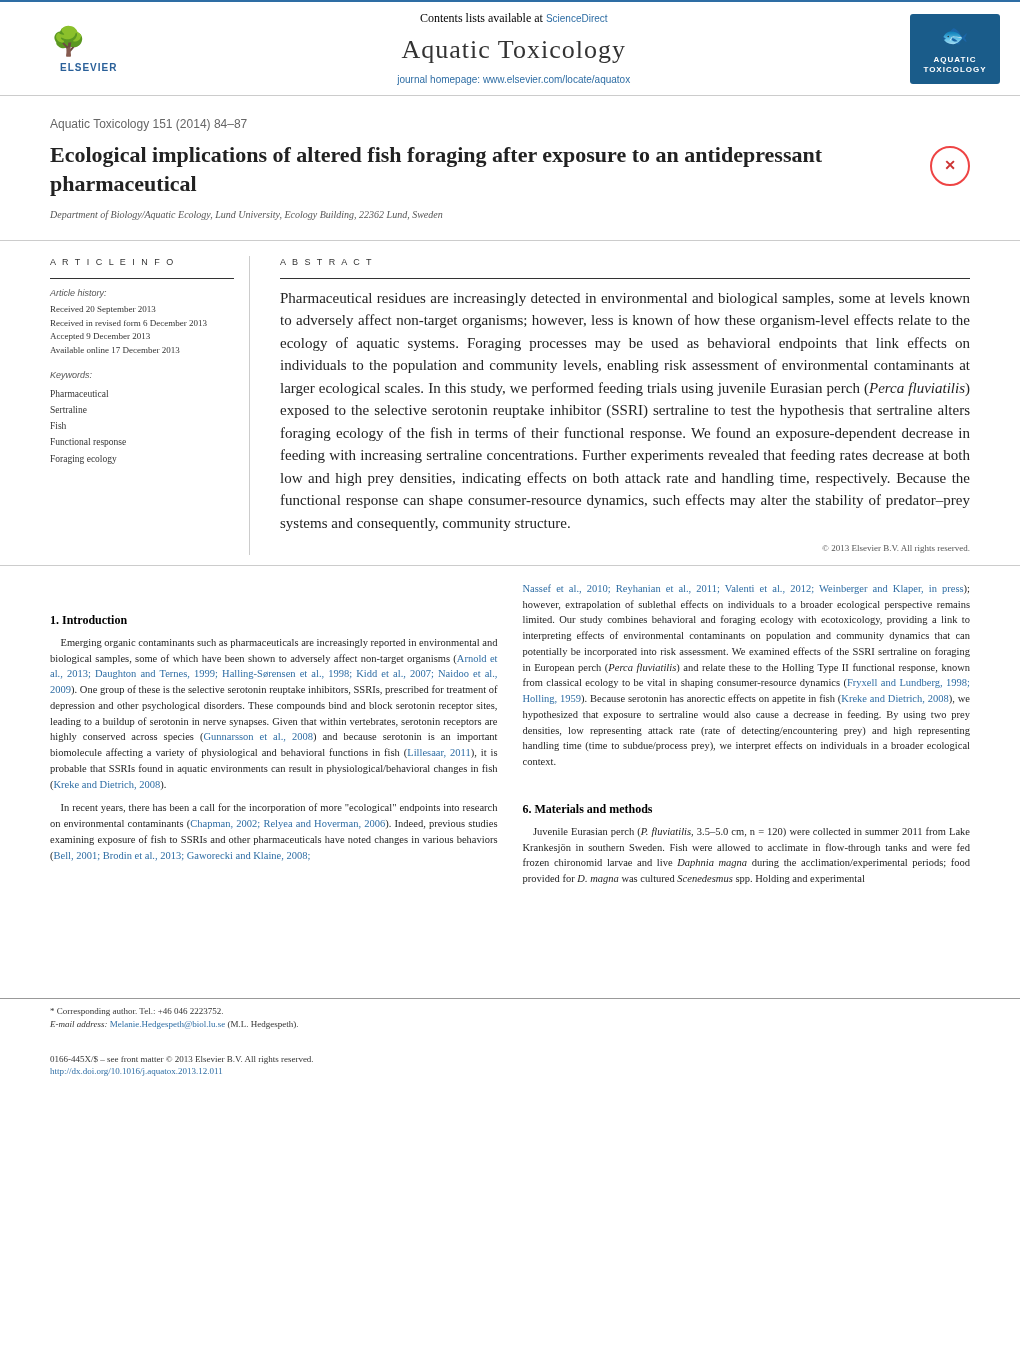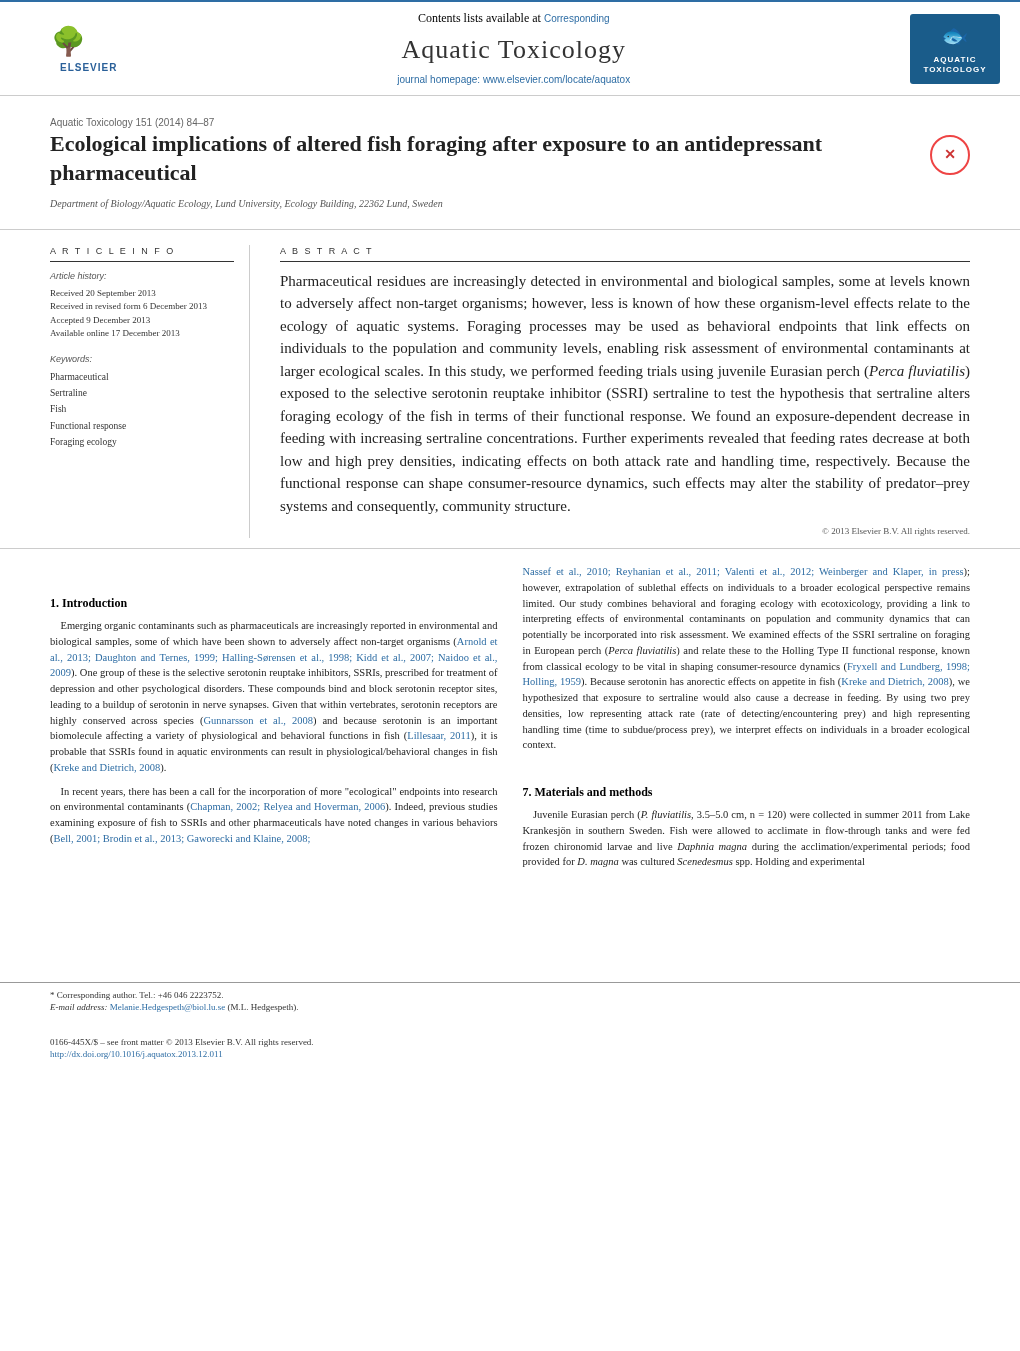--- a/index.html
+++ b/index.html
@@ -93,22 +93,23 @@
       color: #fff;
       margin-bottom: 3px;
     }
     
     .article-header {
       padding: 20px 50px 10px 50px;
       border-bottom: 1px solid #ccc;
     }
     .journal-ref {
       font-family: Arial, sans-serif;
-      font-size: 10px;
+      font-size: 12px;
       color: #666;
+      margin-bottom: 8px;
     }
     .article-title {
       font-size: 22px;
       font-weight: bold;
       color: #222;
       line-height: 1.3;
       margin-bottom: 10px;
       display: flex;
       align-items: flex-start;
       justify-content: space-between;
@@ -157,21 +158,21 @@
     }
     .col-right {
       flex: 1;
     }
     .section-label {
       font-family: Arial, sans-serif;
       font-size: 9px;
       letter-spacing: 2px;
       color: #333;
       border-bottom: 1px solid #333;
-      padding-bottom: 3px;
+      padding-bottom: 9px;
       margin-bottom: 8px;
       text-transform: uppercase;
     }
     .article-info-block { margin-bottom: 12px; }
     .info-sublabel {
       font-family: Arial, sans-serif;
       font-size: 9px;
       font-style: italic;
       color: #555;
       margin-bottom: 4px;
@@ -242,21 +243,21 @@
 <div class="page">
 
   <div class="journal-header">
     <div class="logo-left-wrap">
       <div class="elsevier-tree">🌳</div>
       <div class="elsevier-label">ELSEVIER</div>
     </div>
     <div class="journal-center">
       <div>
         <span>Contents lists available at</span>
-        <a class="sciencedirect-link" href="#">Corresponding</a>
+        <a class="sciencedirect-link" href="#">ScienceDirect</a>
       </div>
       <div class="journal-title-main">Aquatic Toxicology</div>
       <div class="journal-homepage">
         <span>journal homepage:</span>
         <a class="blue-link" href="#">www.elsevier.com/locate/aquatox</a>
       </div>
     </div>
     <div class="journal-logo-right">
       <div class="journal-logo-right-icon">🐟</div>
       <div class="journal-logo-right-text">AQUATIC<br>TOXICOLOGY</div>
@@ -314,21 +315,21 @@
       <div class="body-para indent">
         In recent years, there has been a call for the incorporation of more "ecological" endpoints into research on environmental contaminants (<a class="blue-link" href="#">Chapman, 2002; Relyea and Hoverman, 2006</a>). Indeed, previous studies examining exposure of fish to SSRIs and other pharmaceuticals have noted changes in various behaviors (<a class="blue-link" href="#">Bell, 2001; Brodin et al., 2013; Gaworecki and Klaine, 2008;</a>
       </div>
       <div style="margin-top:120px;"></div>
     </div>
 
     <div class="body-col">
       <div class="body-para">
         <a class="blue-link" href="#">Nassef et al., 2010; Reyhanian et al., 2011; Valenti et al., 2012; Weinberger and Klaper, in press</a>); however, extrapolation of sublethal effects on individuals to a broader ecological perspective remains limited. Our study combines behavioral and foraging ecology with ecotoxicology, providing a link to interpreting effects of environmental contaminants on population and community dynamics that can potentially be incorporated into risk assessment. We examined effects of the SSRI sertraline on foraging in European perch (<span class="italic">Perca fluviatilis</span>) and relate these to the Holling Type II functional response, known from classical ecology to be vital in shaping consumer-resource dynamics (<a class="blue-link" href="#">Fryxell and Lundberg, 1998; Holling, 1959</a>). Because serotonin has anorectic effects on appetite in fish (<a class="blue-link" href="#">Kreke and Dietrich, 2008</a>), we hypothesized that exposure to sertraline would also cause a decrease in feeding. By using two prey densities, low representing attack rate (rate of detecting/encountering prey) and high representing handling time (time to subdue/process prey), we interpret effects on individuals in a broader ecological context.
       </div>
-      <div class="section-heading">7.  Materials and methods</div>
+      <div class="section-heading">6.  Materials and methods</div>
       <div class="body-para indent">
         Juvenile Eurasian perch (<span class="italic">P. fluviatilis</span>, 3.5–5.0 cm, n = 120) were collected in summer 2011 from Lake Krankesjön in southern Sweden. Fish were allowed to acclimate in flow-through tanks and were fed frozen chironomid larvae and live <span class="italic">Daphnia magna</span> during the acclimation/experimental periods; food provided for <span class="italic">D. magna</span> was cultured <span class="italic">Scenedesmus</span> spp. Holding and experimental
       </div>
     </div>
   </div>
 
   <div class="footnotes">
     <div>
       <span>* Corresponding author. Tel.: +46 046 2223752.</span>
     </div>

